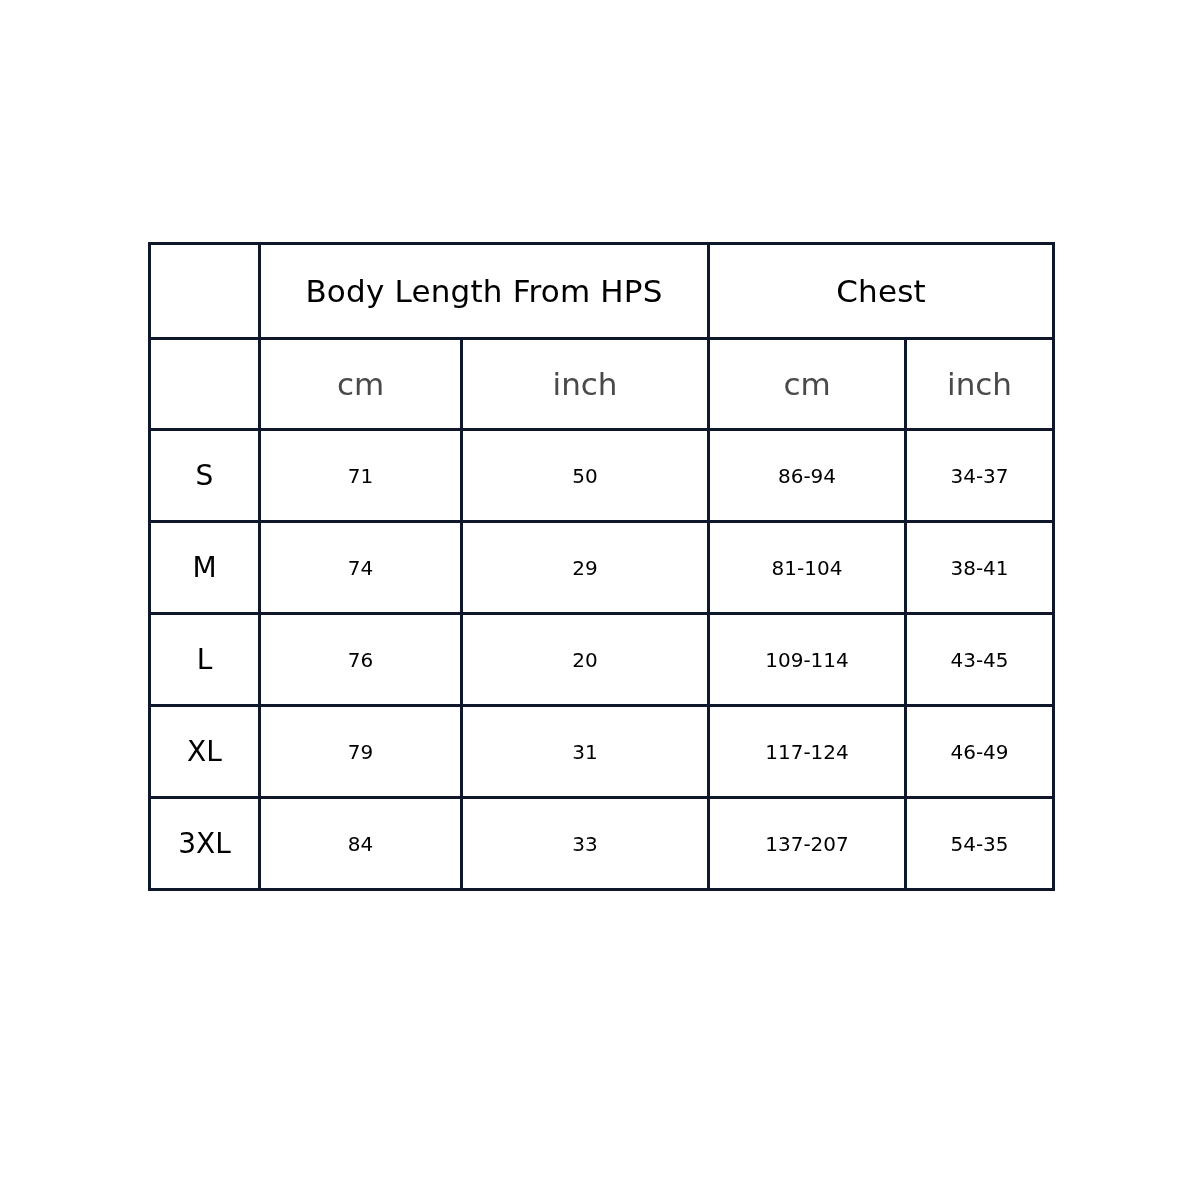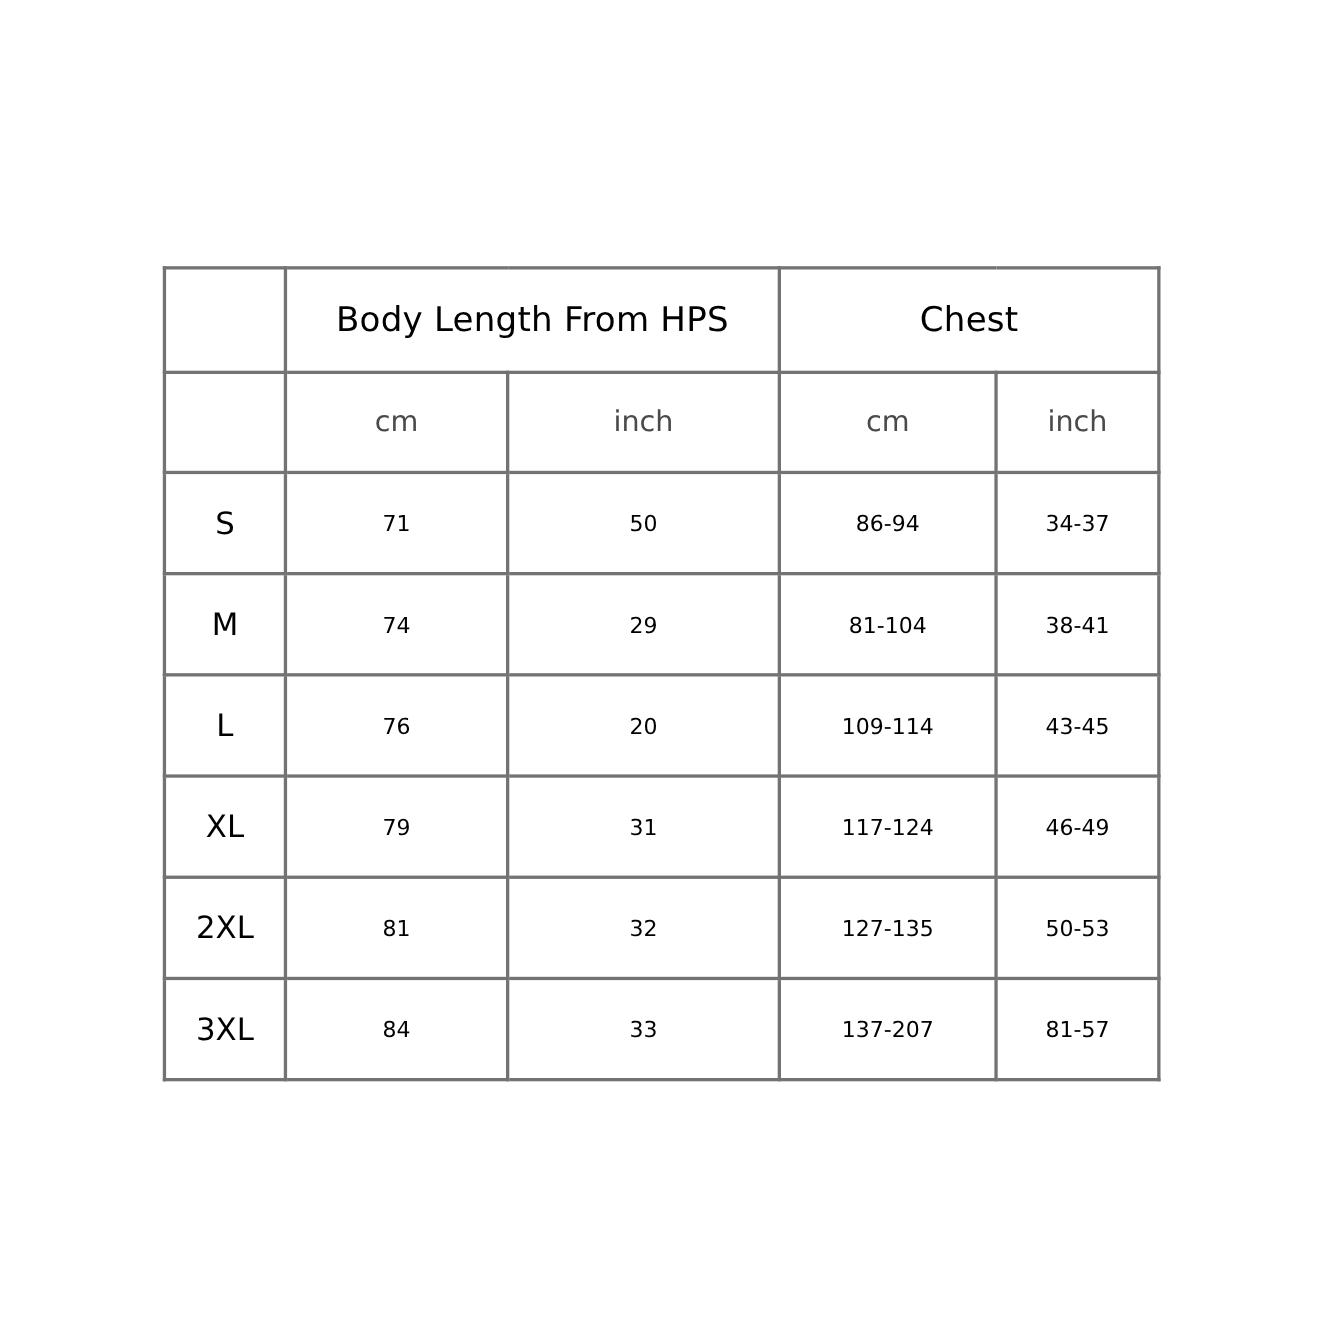--- a/index.html
+++ b/index.html
@@ -24,21 +24,21 @@
   }
 
   table.size-chart {
     border-collapse: collapse;
     table-layout: fixed;
     width: 904px;
   }
 
   table.size-chart td,
   table.size-chart th {
-    border: 3px solid #737373;
+    border: 3px solid #0f172a;
     text-align: center;
     vertical-align: middle;
     padding: 0;
     font-weight: normal;
   }
 
   
   col.c-size   { width: 110px; }
   col.c-cm1    { width: 202px; }
   col.c-in1    { width: 247px; }
@@ -53,21 +53,21 @@
 
   .group-head {
     height: 92px;
     font-size: 31px;
     font-weight: bold;
     letter-spacing: 0.2px;
   }
 
   .unit-head {
     height: 88px;
-    font-size: 26px;
+    font-size: 31px;
     color: #4a4a4a;
   }
 
   .size-cell {
     height: 89px;
     font-size: 28px;
     font-weight: bold;
   }
 
   .val-cell {
@@ -123,28 +123,21 @@
         <td class="val-cell">43-45</td>
       </tr>
       <tr>
         <td class="size-cell">XL</td>
         <td class="val-cell">79</td>
         <td class="val-cell">31</td>
         <td class="val-cell">117-124</td>
         <td class="val-cell">46-49</td>
       </tr>
       <tr>
-        <td class="size-cell">2XL</td>
-        <td class="val-cell">81</td>
-        <td class="val-cell">32</td>
-        <td class="val-cell">127-135</td>
-        <td class="val-cell">50-53</td>
-      </tr>
-      <tr>
         <td class="size-cell">3XL</td>
         <td class="val-cell">84</td>
         <td class="val-cell">33</td>
         <td class="val-cell">137-207</td>
-        <td class="val-cell">81-57</td>
+        <td class="val-cell">54-35</td>
       </tr>
     </tbody>
   </table>
 </div>
 
 </body></html>

